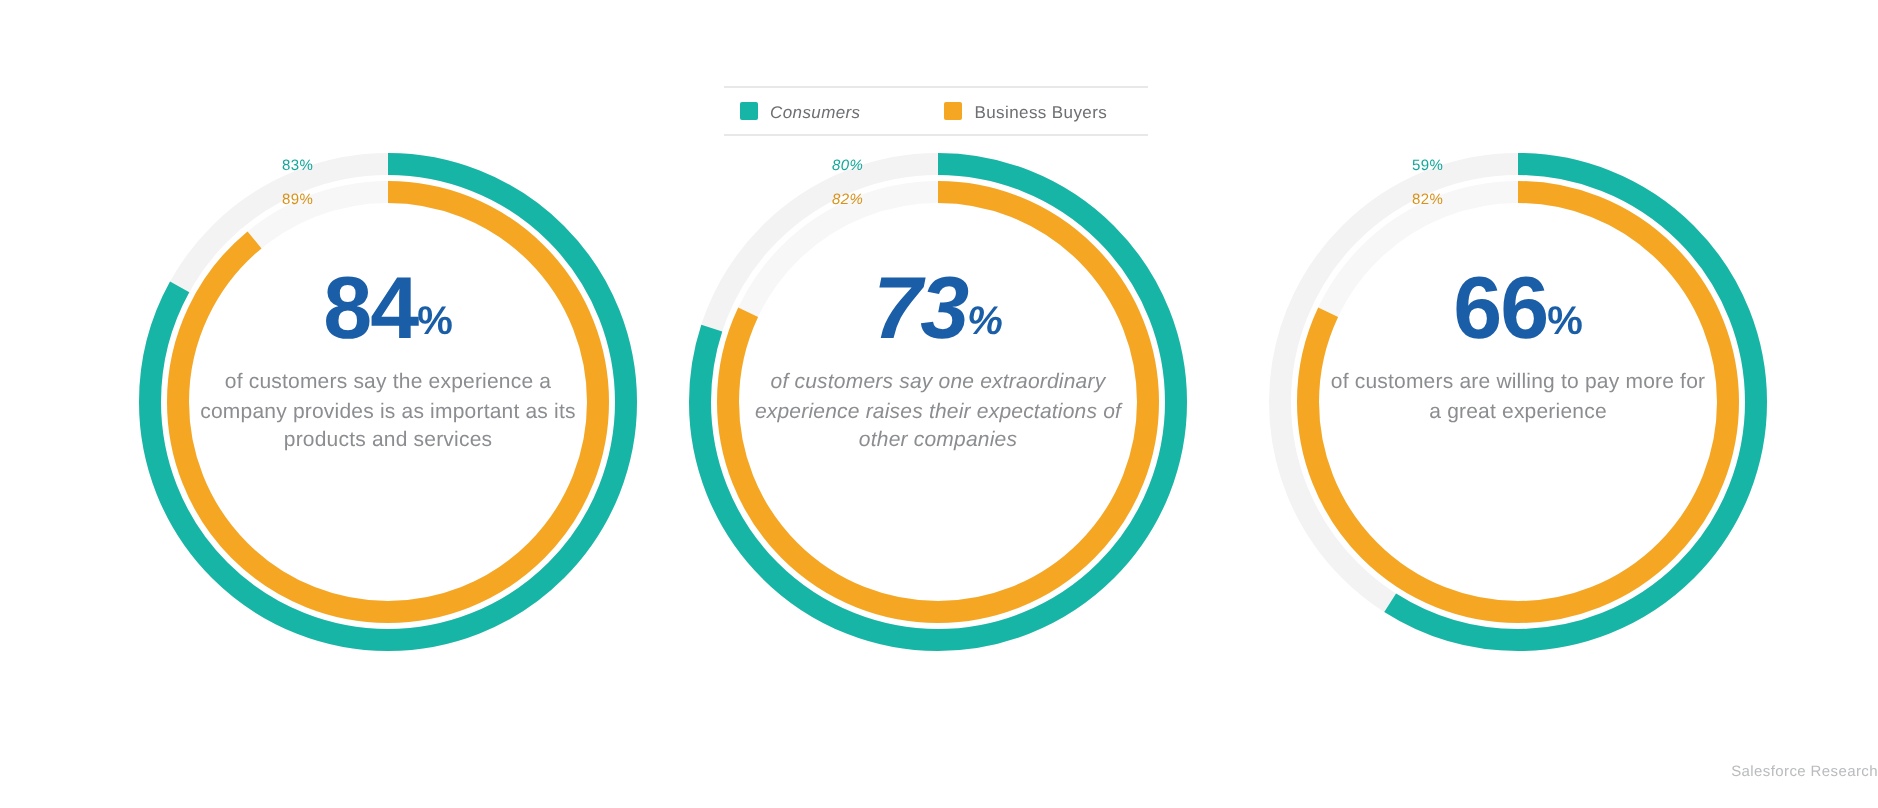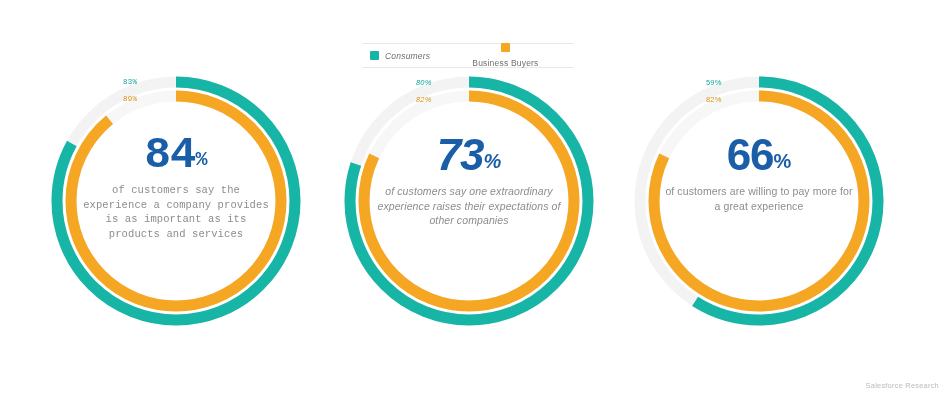--- a/index.html
+++ b/index.html
@@ -28,21 +28,21 @@
     display: flex;
     align-items: center;
     box-sizing: border-box;
   }
   .legend-item {
     display: flex;
     align-items: center;
     gap: 6px;
   }
   .legend-item.first { margin-left: 8px; font-style: italic; }
-  .legend-item.second { margin-left: 42px; flex-direction: column; }
+  .legend-item.second { margin-left: 42px; }
   .legend-swatch {
     width: 9px;
     height: 9px;
     border-radius: 1px;
     flex: none;
   }
   .legend-label {
     font-size: 8.5px;
     color: #6d6f72;
     letter-spacing: .2px;
@@ -56,21 +56,21 @@
     top: 70px;
     width: 939px;
     height: 270px;
   }
   .donut {
     position: absolute;
     width: 262px;
     height: 262px;
     top: 0;
   }
-  #donut-0 { left: 45px; font-family: Liberation Mono, monospace; }
+  #donut-0 { left: 63px; }
   #donut-1 { left: 338px; font-style: italic; }
   #donut-2 { left: 628px; }
 
   .donut svg {
     position: absolute;
     left: 0;
     top: 0;
     width: 262px;
     height: 262px;
   }

